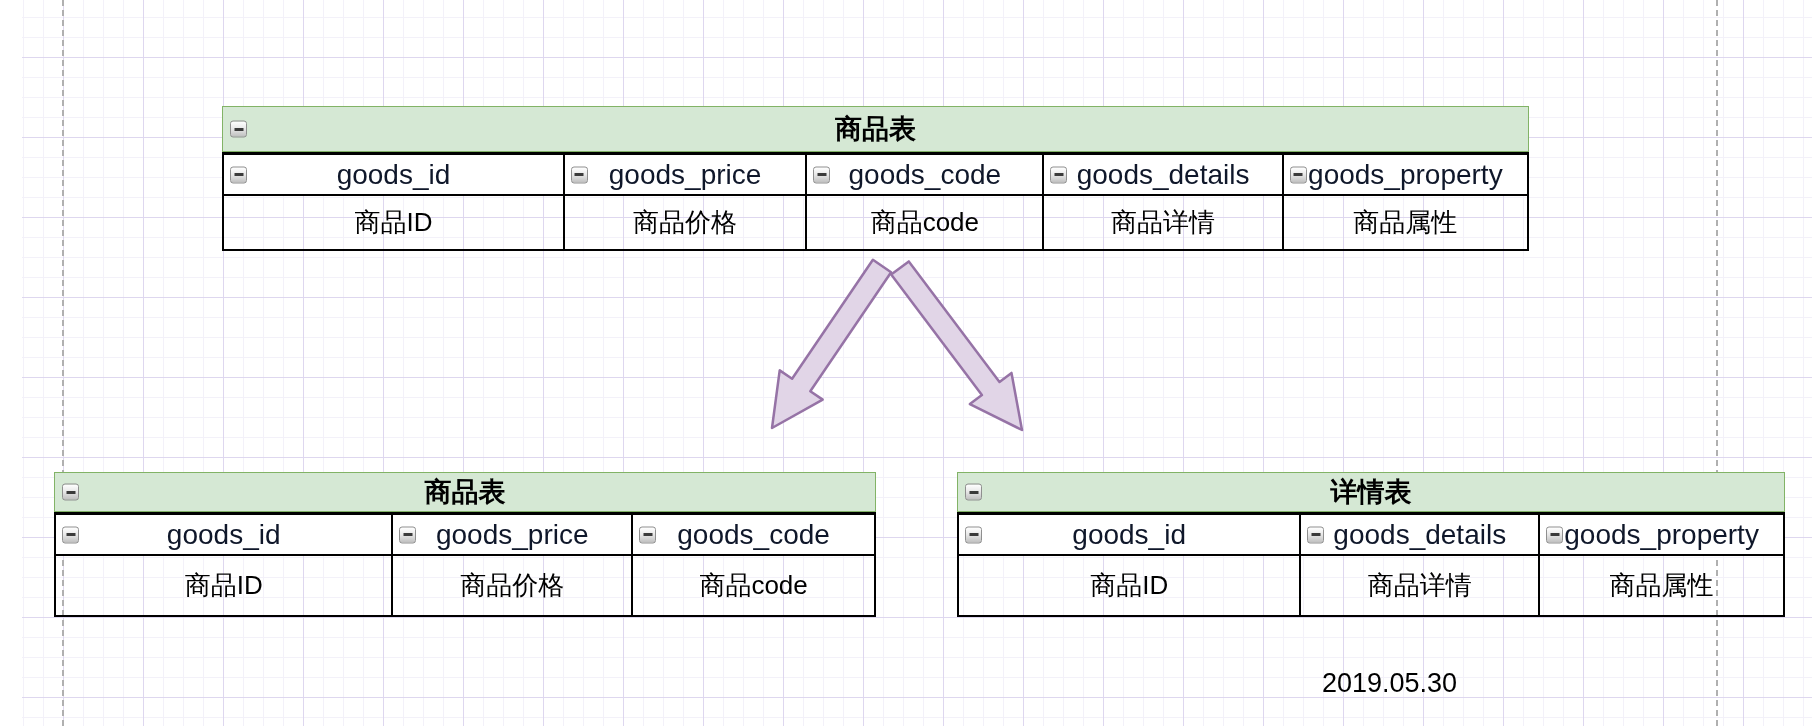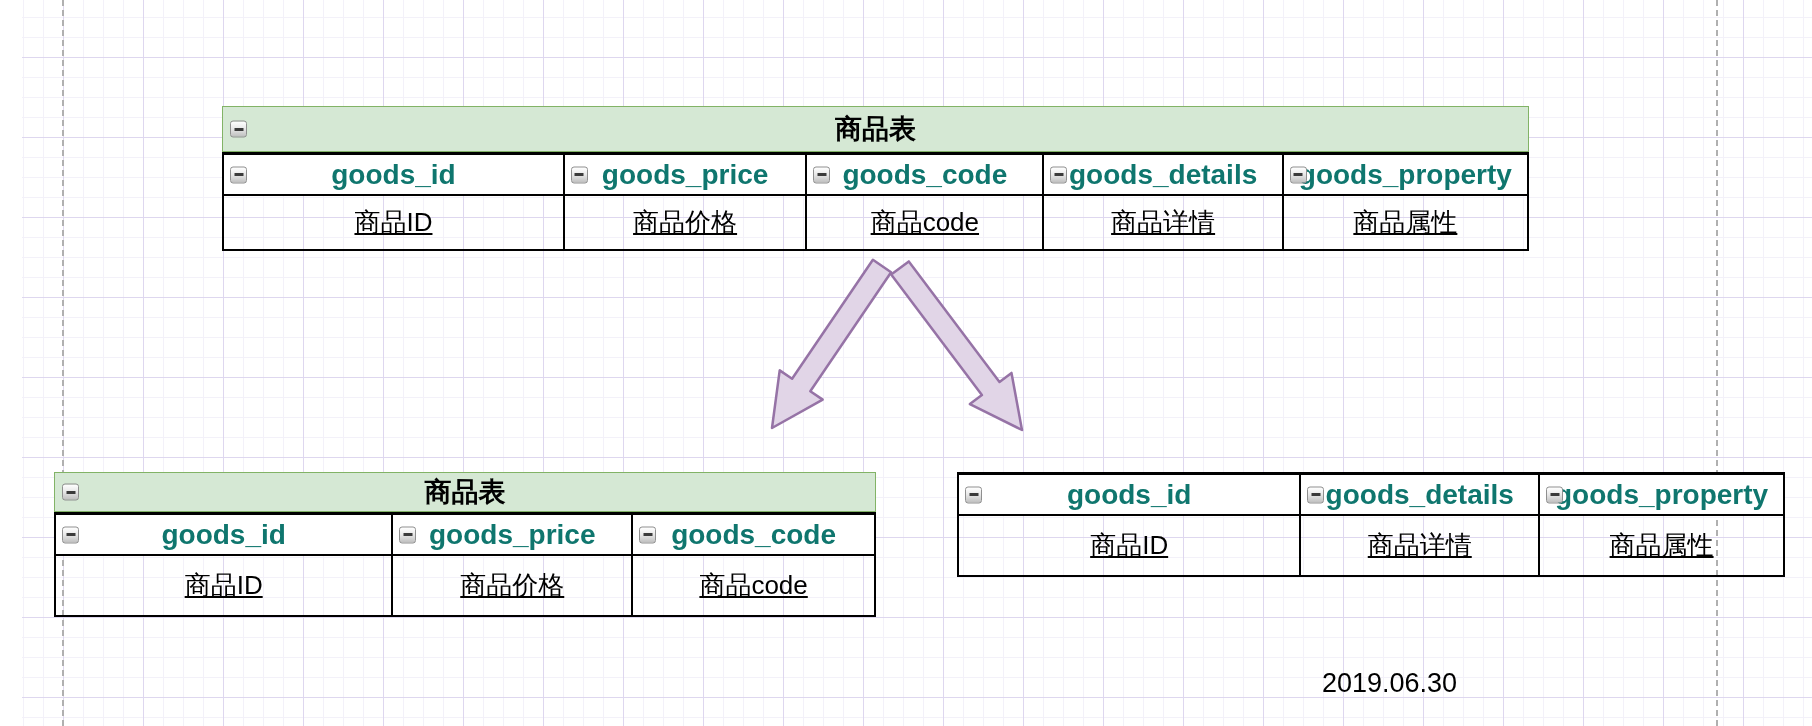--- a/index.html
+++ b/index.html
@@ -34,24 +34,23 @@
   }
   .hcell{
     position:relative;display:flex;align-items:center;justify-content:center;
     background:#ffffff;border-right:2.5px solid #000;border-bottom:2.5px solid #000;
     box-sizing:border-box;white-space:nowrap;
   }
   .vcell{
     position:relative;display:flex;align-items:center;justify-content:center;
     background:transparent;border-right:2.5px solid #000;box-sizing:border-box;
     white-space:nowrap;
-    text-decoration:underline;
   }
   .hcell.last,.vcell.last{border-right:none;}
-  .hname{font-weight:bold;font-size:28px;color:#0f766e;}
+  .hname{font-weight:normal;font-size:28px;color:#0f172a;}
   .vdesc{font-size:26px;color:#000;}
   .collapse-btn{
     position:absolute;left:7px;top:50%;transform:translateY(-50%);
     width:17px;height:17px;border:1px solid #8f8f8f;border-radius:3px;
     background:linear-gradient(180deg,#ffffff 0%,#e9e9e9 45%,#bfbfbf 100%);
     box-sizing:border-box;cursor:pointer;
   }
   .collapse-btn::after{
     content:"";position:absolute;left:50%;top:50%;
     width:9px;height:3px;background:#3a3a3a;transform:translate(-50%,-50%);
@@ -143,20 +142,24 @@
       <div class="vcell">
         <span class="vdesc">商品价格</span>
       </div>
       <div class="vcell last">
         <span class="vdesc">商品code</span>
       </div>
     </div>
   </div>
 
   <div class="dtable" style="left:935px;top:472px;width:828px;">
+    <div class="trow" style="height:40px;">
+      <span class="collapse-btn"></span>
+      <span class="ttitle">详情表</span>
+    </div>
     <div class="cols" style="grid-template-columns:344fr 240fr 244fr;grid-template-rows:41px 59px;">
       <div class="hcell">
         <span class="collapse-btn"></span>
         <span class="hname">goods_id</span>
       </div>
       <div class="hcell">
         <span class="collapse-btn"></span>
         <span class="hname">goods_details</span>
       </div>
       <div class="hcell last">
@@ -168,15 +171,15 @@
       </div>
       <div class="vcell">
         <span class="vdesc">商品详情</span>
       </div>
       <div class="vcell last">
         <span class="vdesc">商品属性</span>
       </div>
     </div>
   </div>
 
-  <div id="date-label">2019.06.30</div>
+  <div id="date-label">2019.05.30</div>
 
 </div>
 
 </body></html>

